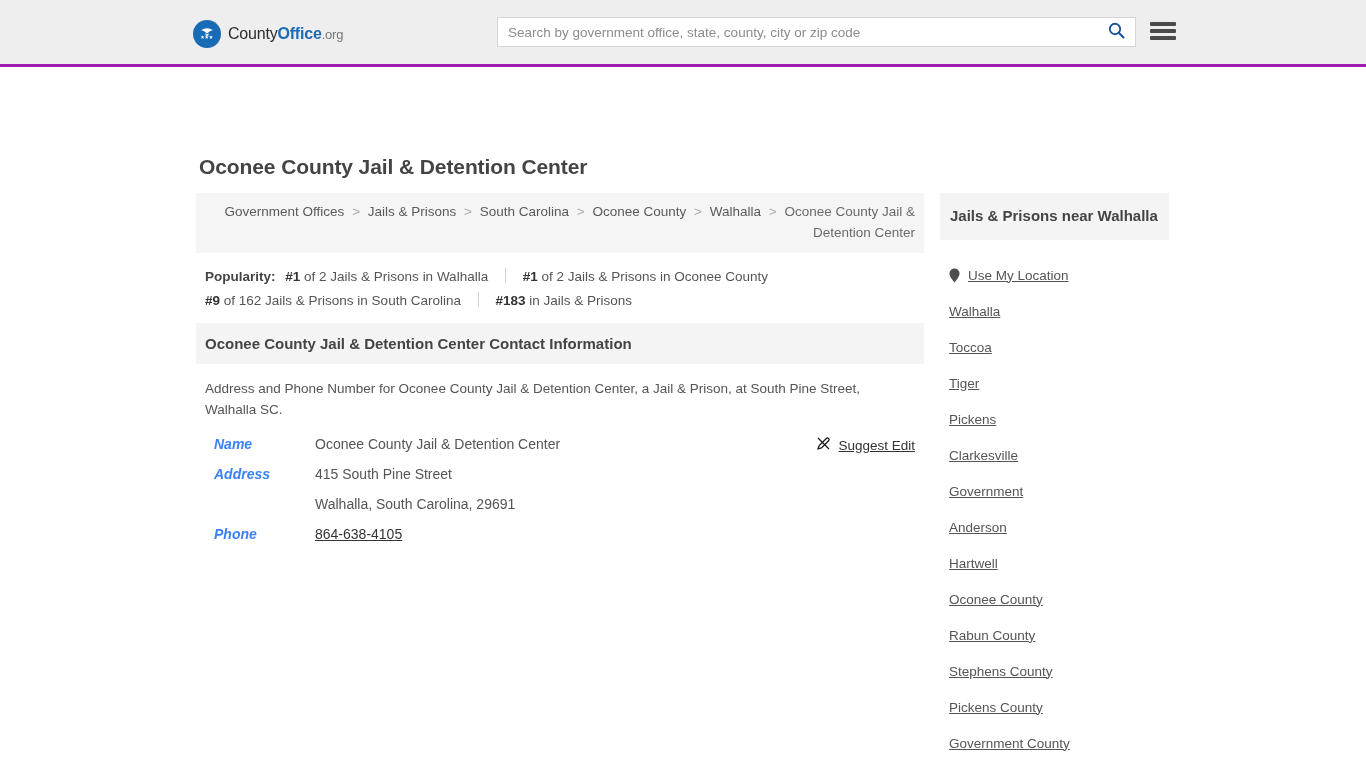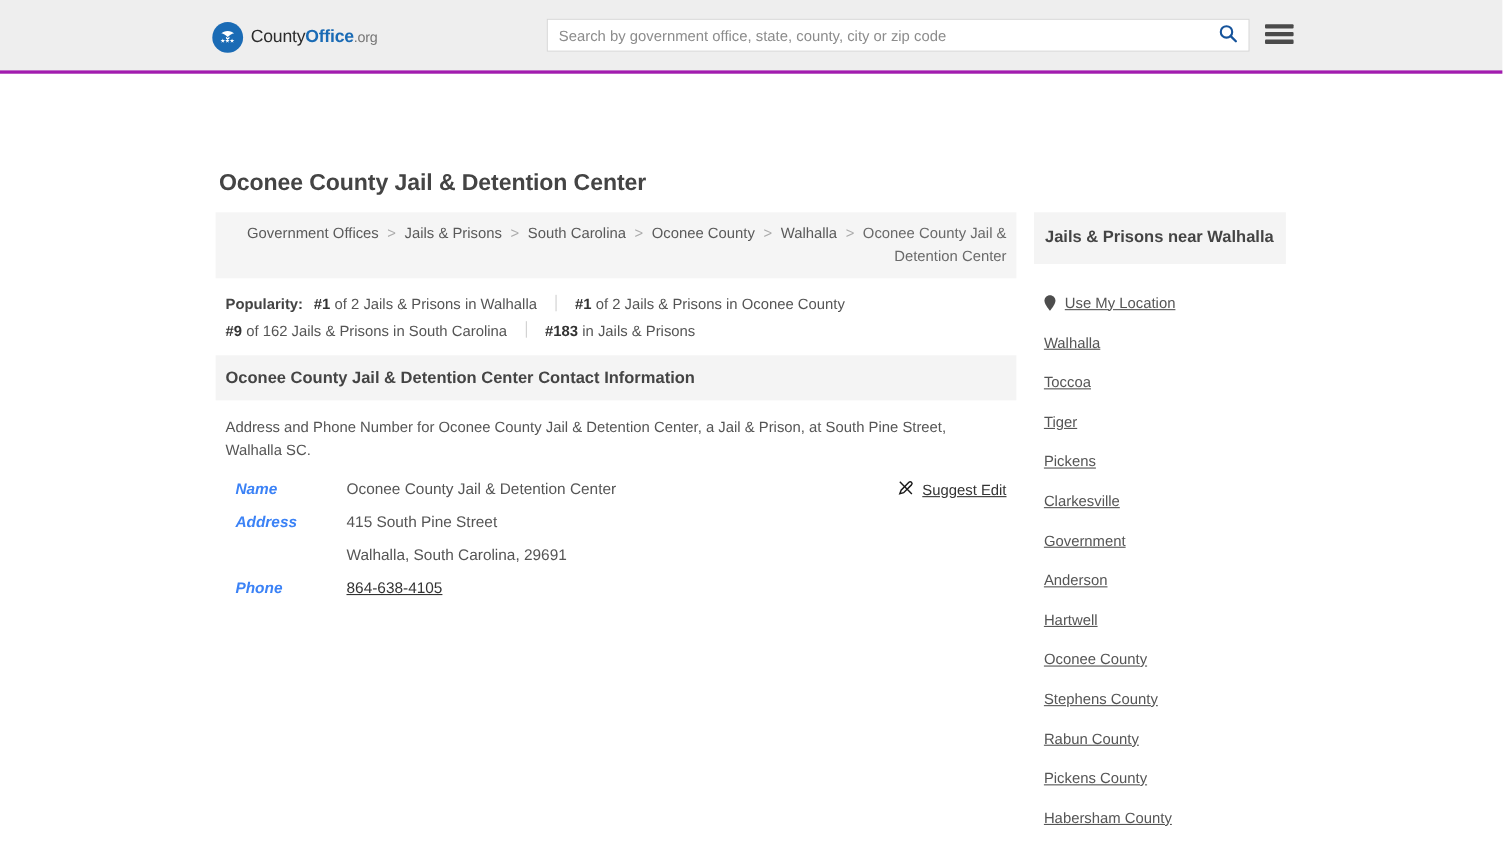--- a/index.html
+++ b/index.html
@@ -316,28 +316,28 @@
       <div class="side-item">
         <a href="#">Anderson</a>
       </div>
       <div class="side-item">
         <a href="#">Hartwell</a>
       </div>
       <div class="side-item">
         <a href="#">Oconee County</a>
       </div>
       <div class="side-item">
+        <a href="#">Rabun County</a>
+      </div>
+      <div class="side-item">
         <a href="#">Stephens County</a>
       </div>
       <div class="side-item">
-        <a href="#">Rabun County</a>
-      </div>
-      <div class="side-item">
         <a href="#">Pickens County</a>
       </div>
       <div class="side-item">
-        <a href="#">Habersham County</a>
+        <a href="#">Government County</a>
       </div>
 
     </div>
   </aside>
 
 </div>
 
 </body></html>

